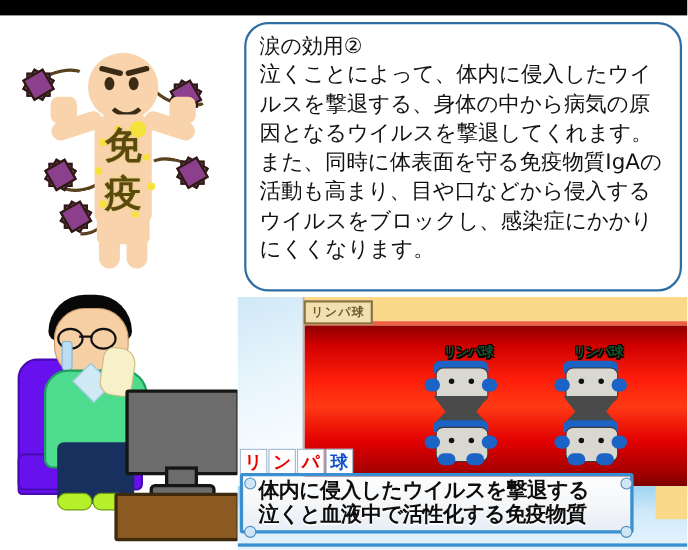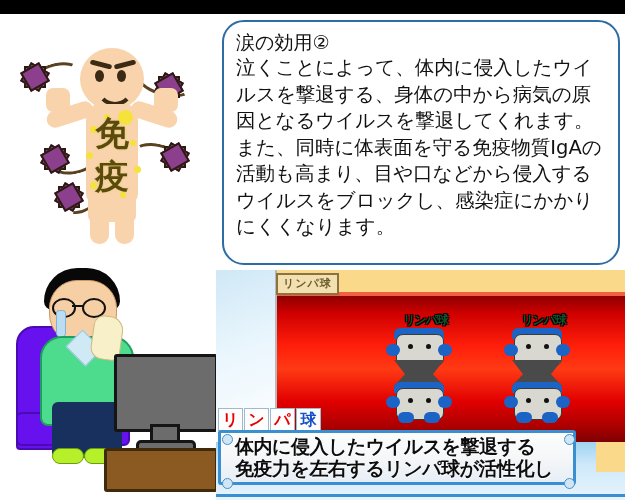--- a/index.html
+++ b/index.html
@@ -277,20 +277,20 @@
 
   <div class="lymph-title">
     <span class="red">リ</span>
     <span class="red">ン</span>
     <span class="red">パ</span>
     <span class="blue">球</span>
   </div>
 
   <div class="caption">
     <div>体内に侵入したウイルスを撃退する</div>
-    <div>免疫力を左右するリンパ球が活性化し</div>
+    <div>泣くと血液中で活性化する免疫物質</div>
   </div>
   <div class="cap-knob" style="left:6px;top:164px;"></div>
   <div class="cap-knob" style="left:348px;top:164px;"></div>
   <div class="cap-knob" style="left:6px;top:208px;"></div>
   <div class="cap-knob" style="left:348px;top:208px;"></div>
   <div class="v-bottomline"></div>
 </div>
 
 </body></html>

